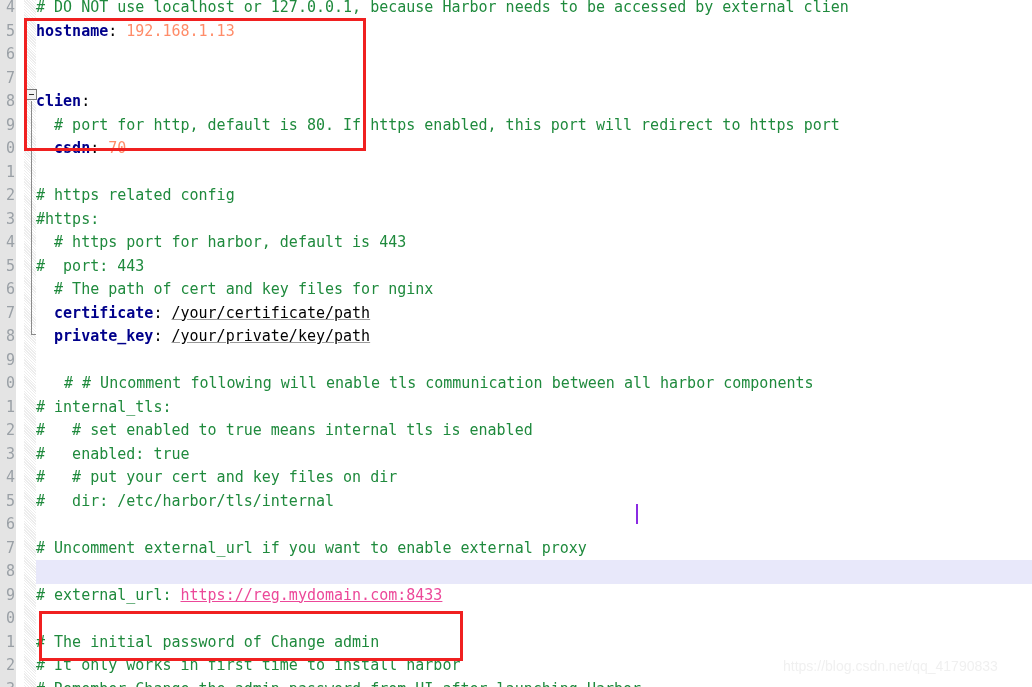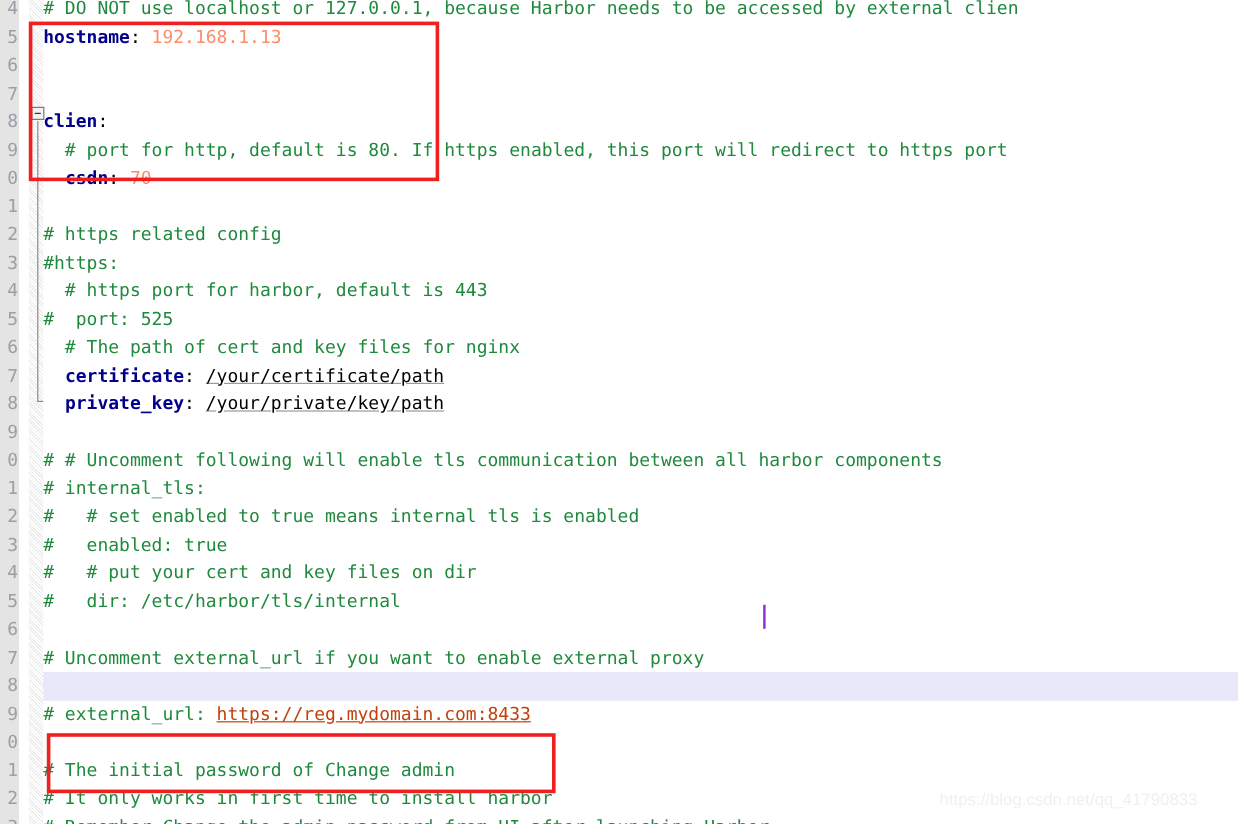--- a/index.html
+++ b/index.html
@@ -96,21 +96,21 @@
     background: #e8e8fa;
     z-index: 1;
   }
 
   
   .tok-comment { color: #1f8a3d; }
   .tok-key     { color: #00008b; font-weight: bold; }
   .tok-punct   { color: #000000; }
   .tok-value   { color: #ff8c69; }
   .tok-plain   { color: #000000; }
-  .tok-link    { color: #c2410c; text-decoration: underline; }
+  .tok-link    { color: #ec4899; text-decoration: underline; }
   .tok-spell   { color: #000000; text-decoration: underline; text-decoration-color:#9a9a9a; }
 
   
   .fold-box {
     position: absolute;
     z-index: 5;
     width: 11px;
     height: 11px;
     border: 1px solid #7a7a7a;
     background: #f2f2f2;
@@ -215,26 +215,26 @@
       <div class="code-line" style="top: -4px;"><span class="tok-comment"># DO NOT use localhost or 127.0.0.1, because Harbor needs to be accessed by external clien</span></div>
       <div class="code-line" style="top: 19.5px;"><span class="tok-key">hostname</span><span class="tok-punct">:</span><span class="tok-plain"> </span><span class="tok-value">192.168.1.13</span></div>
       <div class="code-line" style="top: 43px;"></div>
       <div class="code-line" style="top: 90px;"><span class="tok-key">clien</span><span class="tok-punct">:</span></div>
       <div class="code-line" style="top: 113.5px;"><span class="tok-comment">  # port for http, default is </span><span class="tok-comment">80. If https enabled, this port will redirect to https port</span></div>
       <div class="code-line" style="top: 137px;"><span class="tok-plain">  </span><span class="tok-key">csdn</span><span class="tok-punct">:</span><span class="tok-plain"> </span><span class="tok-value">70</span></div>
       <div class="code-line" style="top: 160.5px;"></div>
       <div class="code-line" style="top: 184px;"><span class="tok-comment"># https related config</span></div>
       <div class="code-line" style="top: 207.5px;"><span class="tok-comment">#https:</span></div>
       <div class="code-line" style="top: 231px;"><span class="tok-comment">  # https port for harbor, default is 443</span></div>
-      <div class="code-line" style="top: 254.5px;"><span class="tok-comment">#  port: 525</span></div>
+      <div class="code-line" style="top: 254.5px;"><span class="tok-comment">#  port: 443</span></div>
       <div class="code-line" style="top: 278px;"><span class="tok-comment">  # The path of cert and key files for nginx</span></div>
       <div class="code-line" style="top: 301.5px;"><span class="tok-plain">  </span><span class="tok-key">certificate</span><span class="tok-punct">:</span><span class="tok-plain"> </span><span class="tok-spell">/your/certificate/path</span></div>
       <div class="code-line" style="top: 325px;"><span class="tok-plain">  </span><span class="tok-key">private_key</span><span class="tok-punct">:</span><span class="tok-plain"> </span><span class="tok-spell">/your/private/key/path</span></div>
       <div class="code-line" style="top: 348.5px;"></div>
-      <div class="code-line" style="top: 372px;"><span class="tok-comment"># # Uncomment following will enable tls communication between all harbor components</span></div>
+      <div class="code-line" style="top: 372px; margin-left: 28px;"><span class="tok-comment"># # Uncomment following will enable tls communication between all harbor components</span></div>
       <div class="code-line" style="top: 395.5px;"><span class="tok-comment"># internal_tls:</span></div>
       <div class="code-line" style="top: 419px;"><span class="tok-comment">#   # set enabled to true means internal tls is enabled</span></div>
       <div class="code-line" style="top: 442.5px;"><span class="tok-comment">#   enabled: true</span></div>
       <div class="code-line" style="top: 466px;"><span class="tok-comment">#   # put your cert and key files on dir</span></div>
       <div class="code-line" style="top: 489.5px;"><span class="tok-comment">#   dir: /etc/harbor/tls/internal</span></div>
       <div class="code-line" style="top: 513px;"></div>
       <div class="code-line" style="top: 536.5px;"><span class="tok-comment"># Uncomment external_url if you want to enable external proxy</span></div>
       <div class="hl-row" style="top: 560px;"></div>
       <div class="code-line" style="top: 560px;"><span class="tok-comment"># And when it enabled the hostname will no longer used</span></div>
       <div class="code-line" style="top: 583.5px;"><span class="tok-comment"># external_url: </span><span class="tok-link">https://reg.mydomain.com:8433</span></div>

